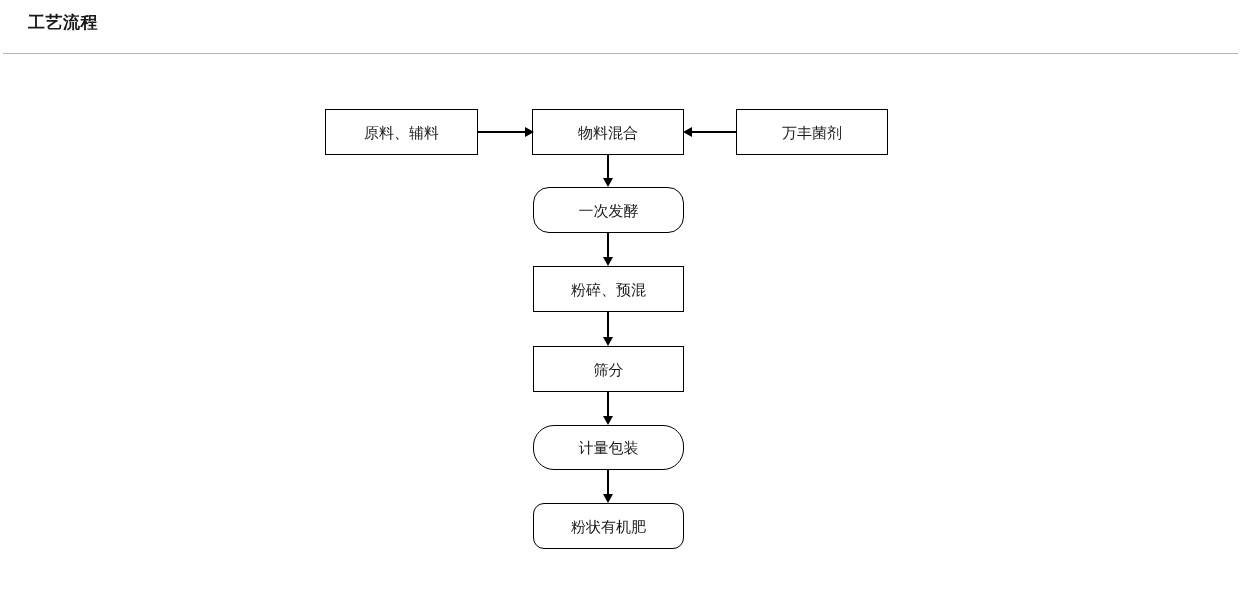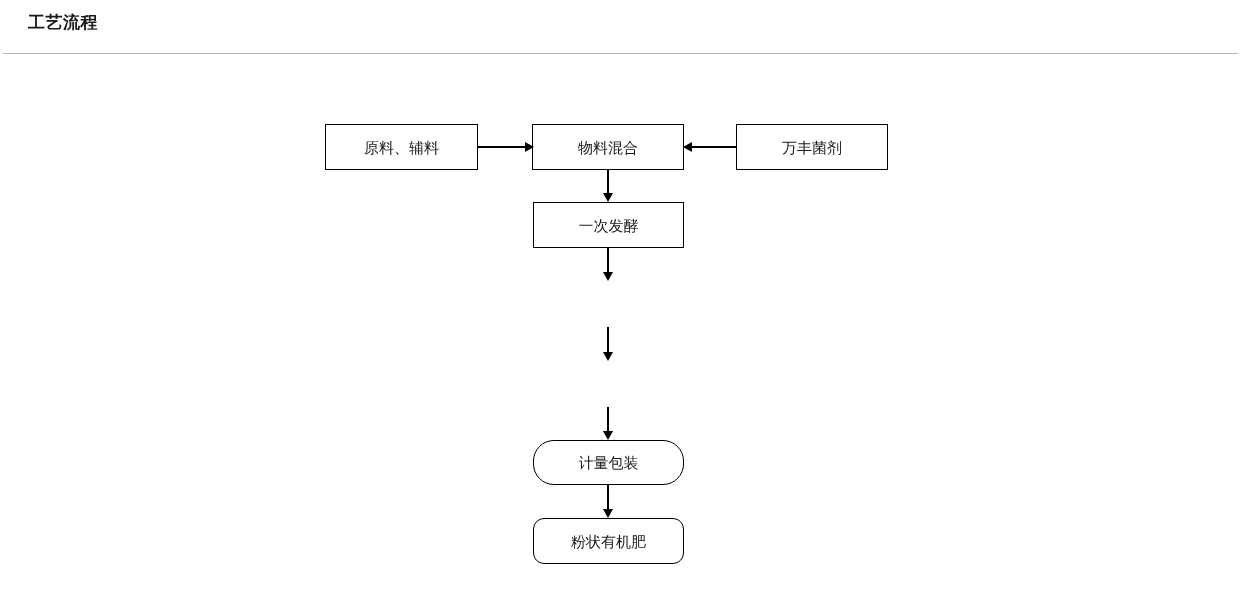--- a/index.html
+++ b/index.html
@@ -40,21 +40,21 @@
     top: 53px;
     width: 1235px;
     height: 0;
     border-top: 1px solid #b5b5b5;
   }
 
   
   .flow-canvas {
     position: absolute;
     left: 0;
-    top: 56px;
+    top: 41px;
     width: 1204px;
     height: 561px;
     padding-left: 28px;
   }
 
   .node {
     position: absolute;
     box-sizing: border-box;
     border: 1px solid #000000;
     background: #ffffff;
@@ -64,21 +64,21 @@
     font-size: 15px;
     line-height: 1;
     color: #1a1a1a;
     white-space: nowrap;
   }
 
   
   .n-raw      { left: 325px; top: 68px;  width: 153px; height: 46px; }
   .n-mix      { left: 532px; top: 68px;  width: 152px; height: 46px; }
   .n-agent    { left: 736px; top: 68px;  width: 152px; height: 46px; }
-  .n-ferment  { left: 533px; top: 146px; width: 151px; height: 46px; }
+  .n-ferment  { left: 533px; top: 146px; width: 151px; height: 46px; border-radius: 16px; }
   .n-crush    { left: 533px; top: 225px; width: 151px; height: 46px; }
   .n-sieve    { left: 533px; top: 305px; width: 151px; height: 46px; }
   .n-package  { left: 533px; top: 384px; width: 151px; height: 45px; border-radius: 21px; }
   .n-product  { left: 533px; top: 462px; width: 151px; height: 46px; border-radius: 11px; }
 
   
   .connector {
     position: absolute;
   }
   
@@ -161,21 +161,27 @@
   </div>
 
   <div class="node n-agent">
     <span>万丰菌剂</span>
   </div>
 
   <div class="node n-ferment">
     <span>一次发酵</span>
   </div>
 
+  <div class="node n-crush">
+    <span>粉碎、预混</span>
+  </div>
 
+  <div class="node n-sieve">
+    <span>筛分</span>
+  </div>
 
   <div class="node n-package">
     <span>计量包装</span>
   </div>
 
   <div class="node n-product">
     <span>粉状有机肥</span>
   </div>
 
   <div class="connector conn-h ch-raw-mix"></div>

